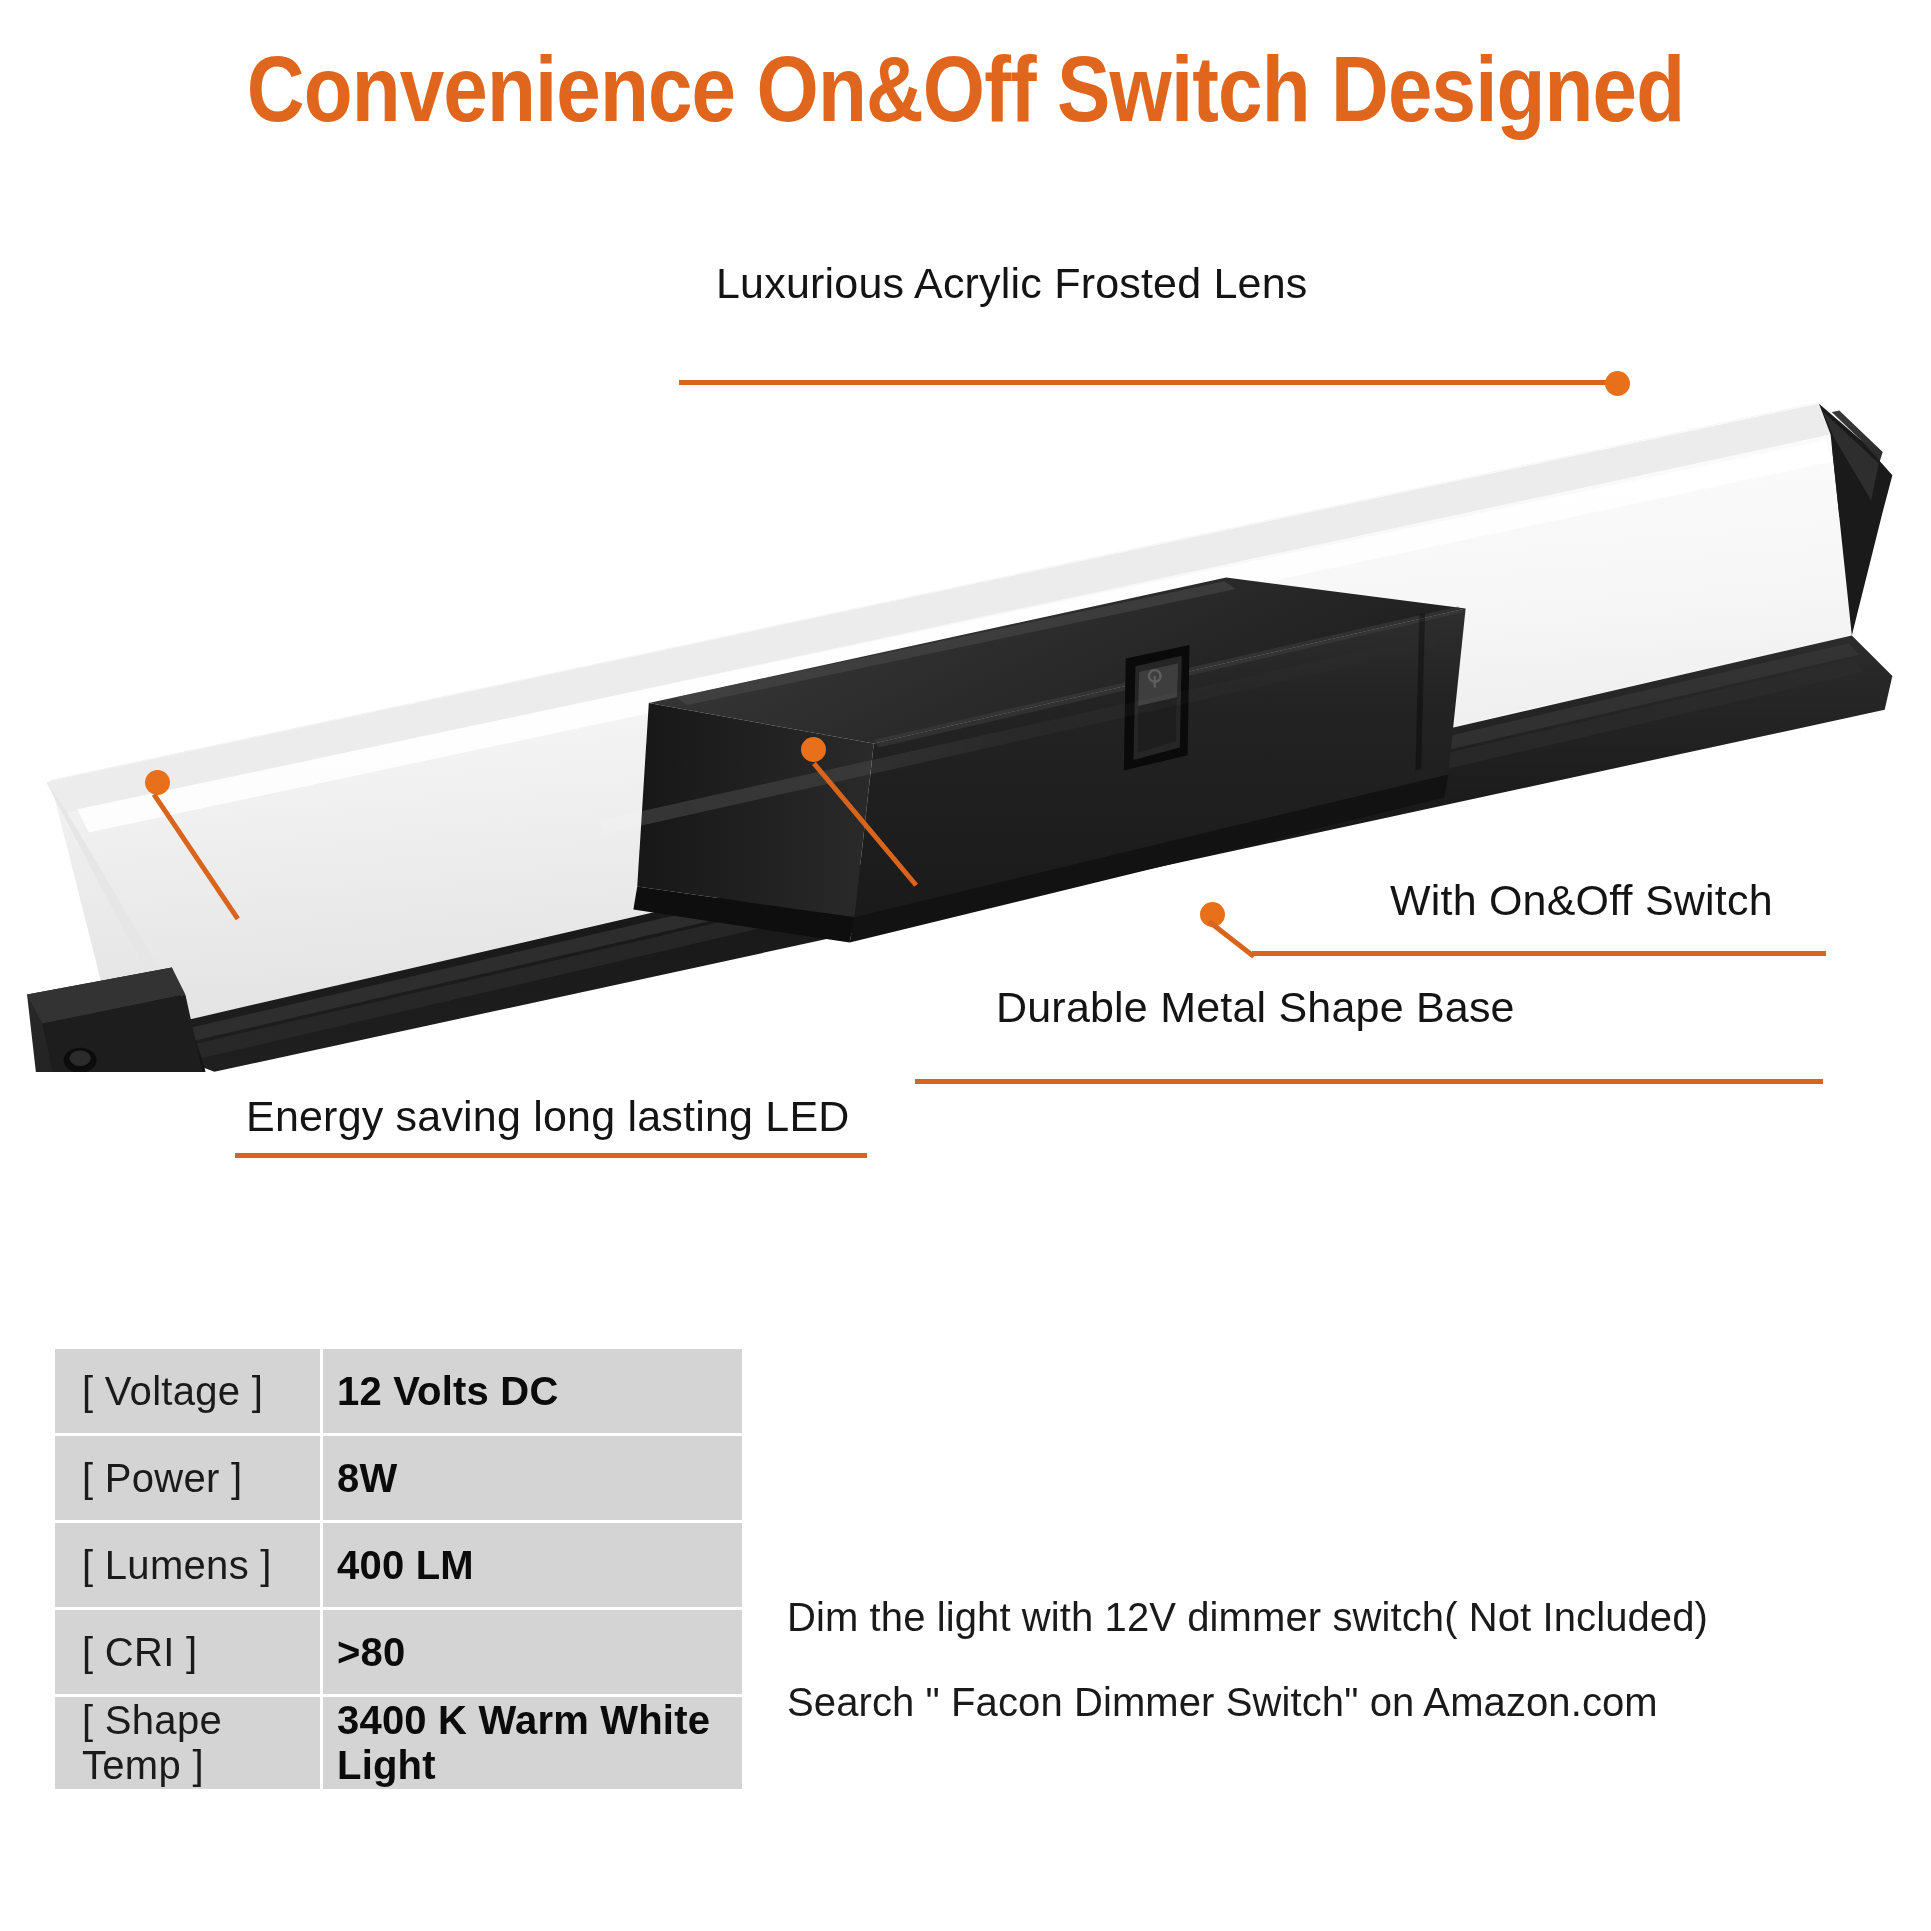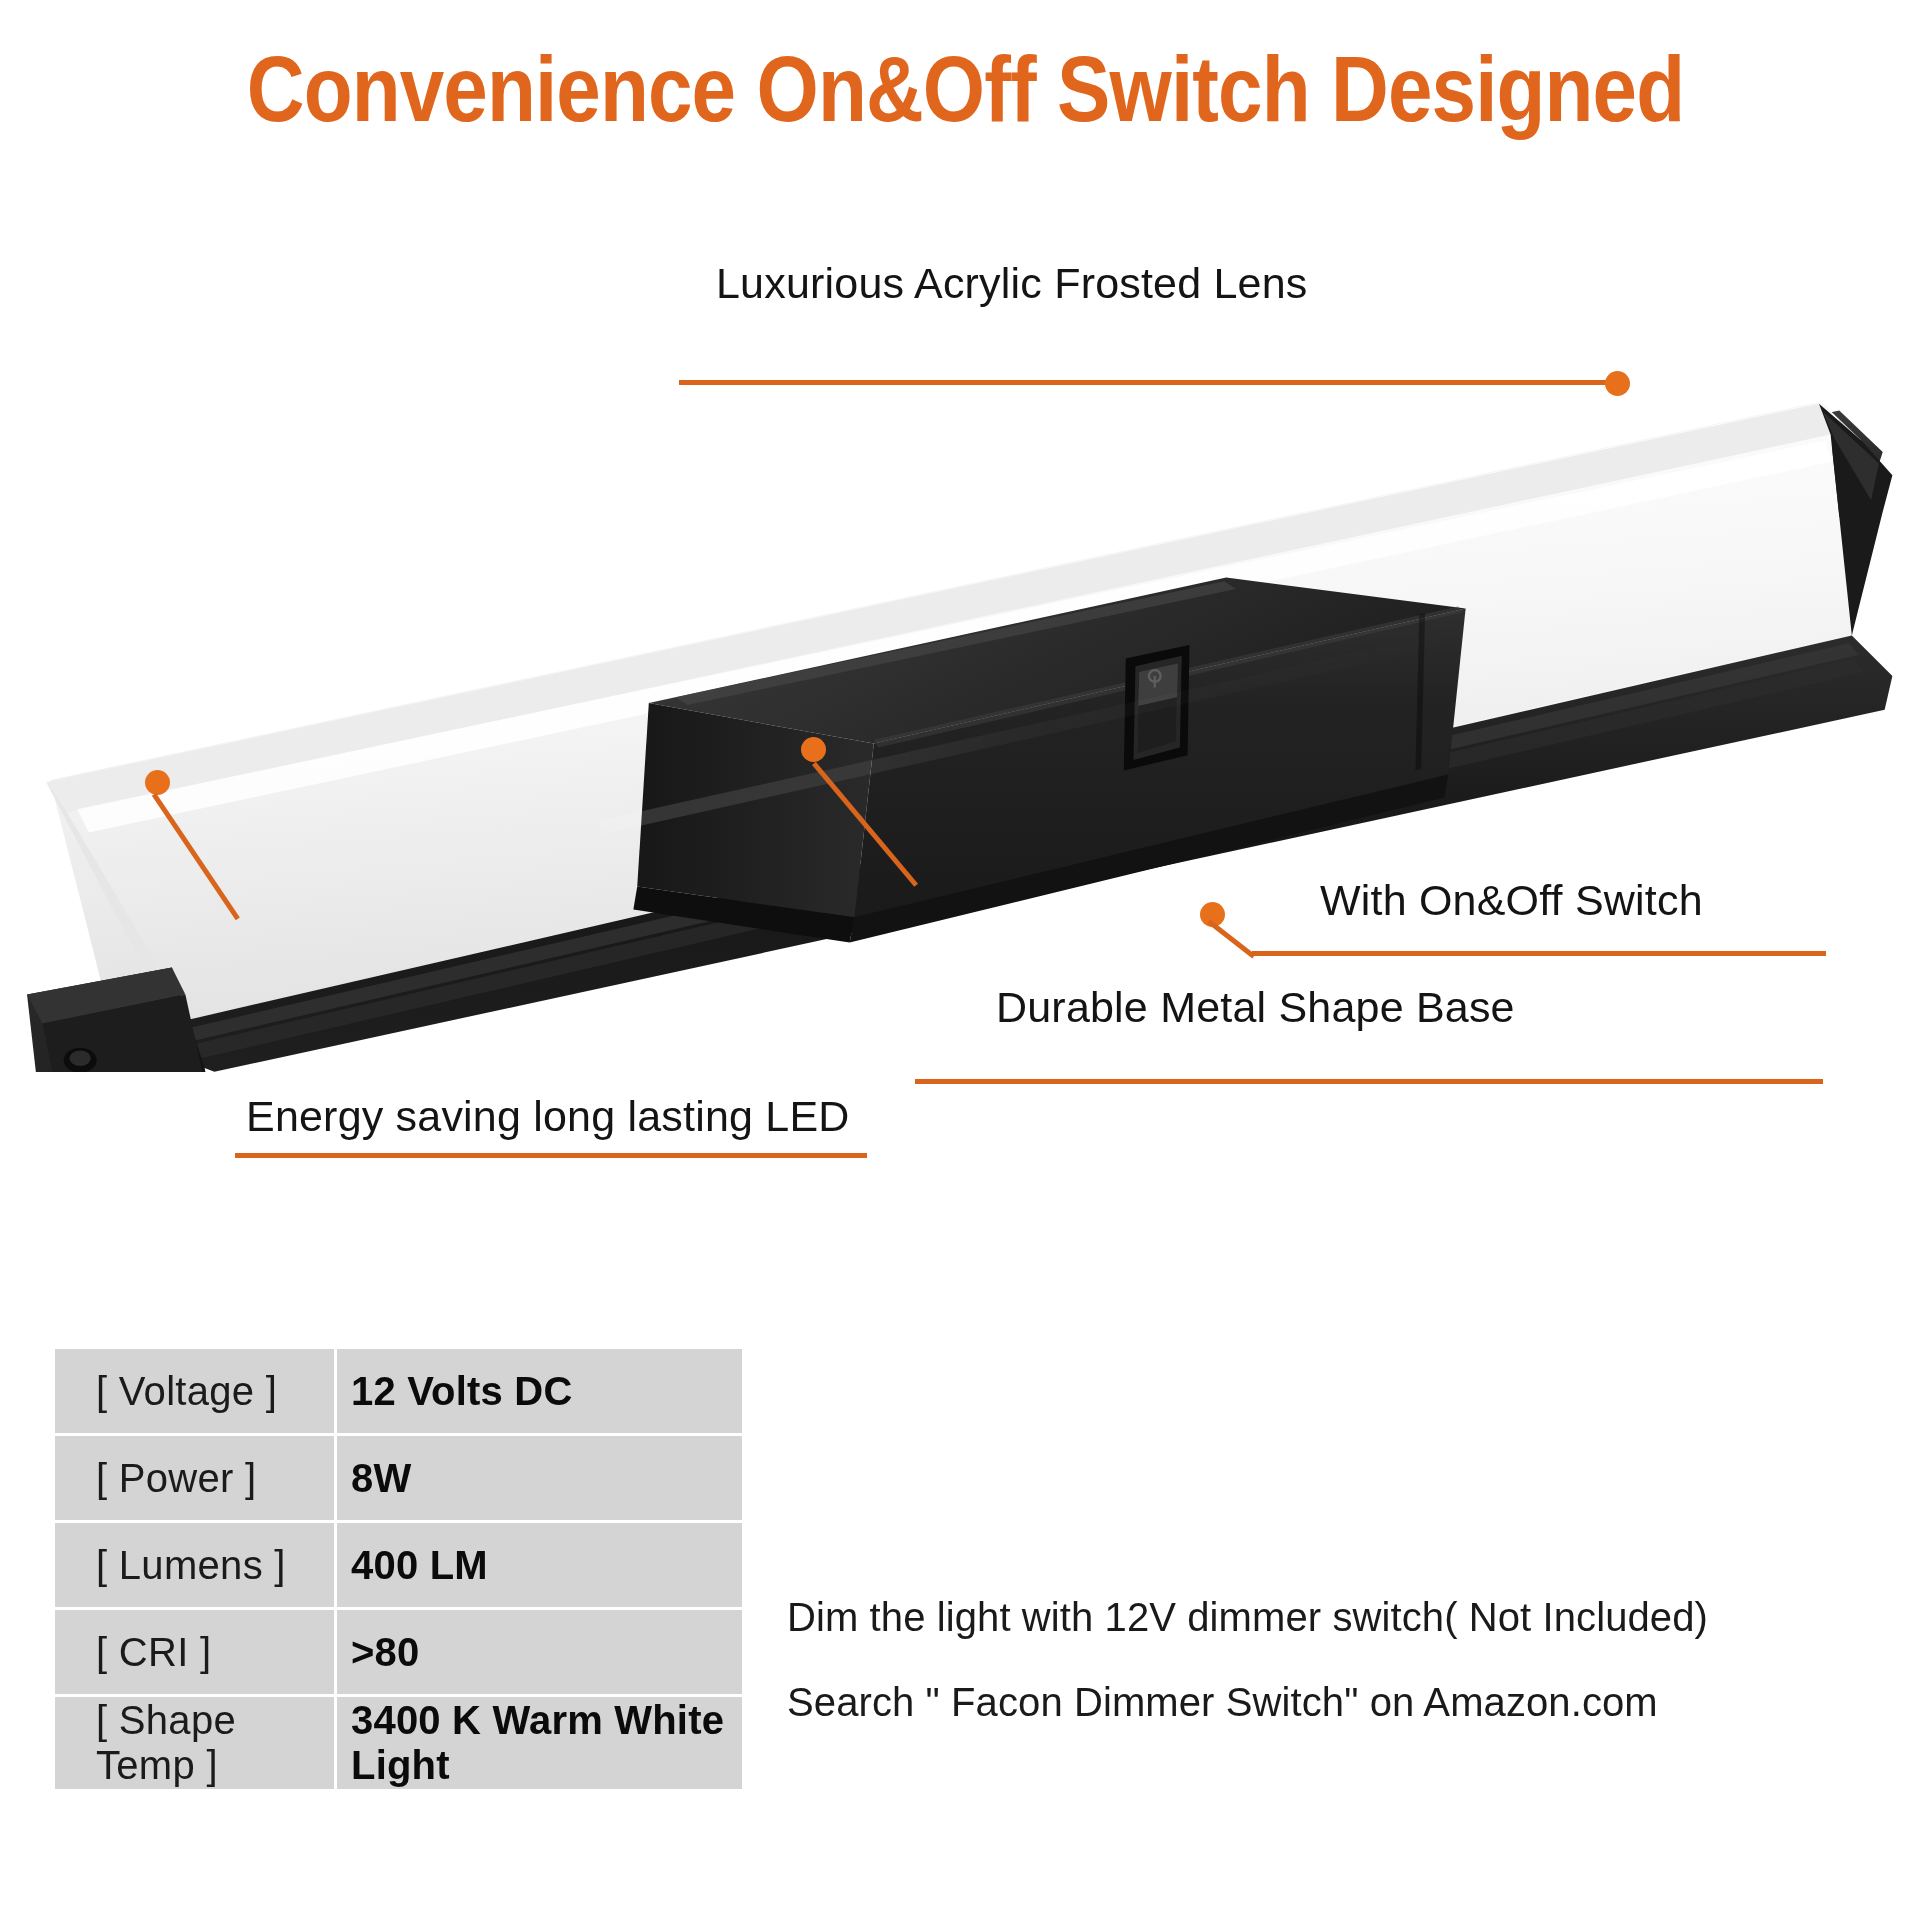--- a/index.html
+++ b/index.html
@@ -54,21 +54,21 @@
   }
   .spec td{
     background:#D4D4D4;
     border-right:3.9px solid #ffffff;
     border-bottom:3.9px solid #ffffff;
     height:82px;
     vertical-align:middle;
   }
   .spec td.k{
     width:237px;
-    padding-left:41px;
+    padding-left:27px;
     font-size:40px;
     color:#1b1b1b;
     font-weight:400;
     letter-spacing:0.3px;
   }
   .spec td.v{
     padding-left:14px;
     font-size:40px;
     color:#0b0b0b;
     font-weight:bold;
@@ -222,21 +222,21 @@
       </g>
 
       <polygon points="620,620 1520,420 1524,432 624,634" fill="url(#sheen)" opacity="0.25"></polygon>
     </svg>
   </div>
 
   <div class="callout-label" style="left:679px;top:259px;margin-left:37px;">Luxurious  Acrylic Frosted Lens</div>
   <div class="lead-h" style="left:679px;top:380px;width:938px;"></div>
   <div class="lead-dot" style="left:1605px;top:371px;"></div>
 
-  <div class="callout-label" style="left:1320px;top:876px;">With On&amp;Off Switch</div>
+  <div class="callout-label" style="left:1390px;top:876px;">With On&amp;Off Switch</div>
   <div class="lead-dot" style="left:1200px;top:902px;"></div>
   <div class="lead-d" style="left:1209px;top:919px;width:57px;transform:rotate(38deg);"></div>
   <div class="lead-h" style="left:1252px;top:951px;width:574px;"></div>
 
   <div class="callout-label" style="left:961px;top:983px;margin-left:35px;">Durable Metal Shape Base</div>
   <div class="lead-dot" style="left:801px;top:737px;"></div>
   <div class="lead-d" style="left:814px;top:761px;width:159px;transform:rotate(50deg);"></div>
   <div class="lead-h" style="left:915px;top:1079px;width:908px;"></div>
 
   <div class="callout-label" style="left:246px;top:1092px;">Energy saving long lasting LED</div>

